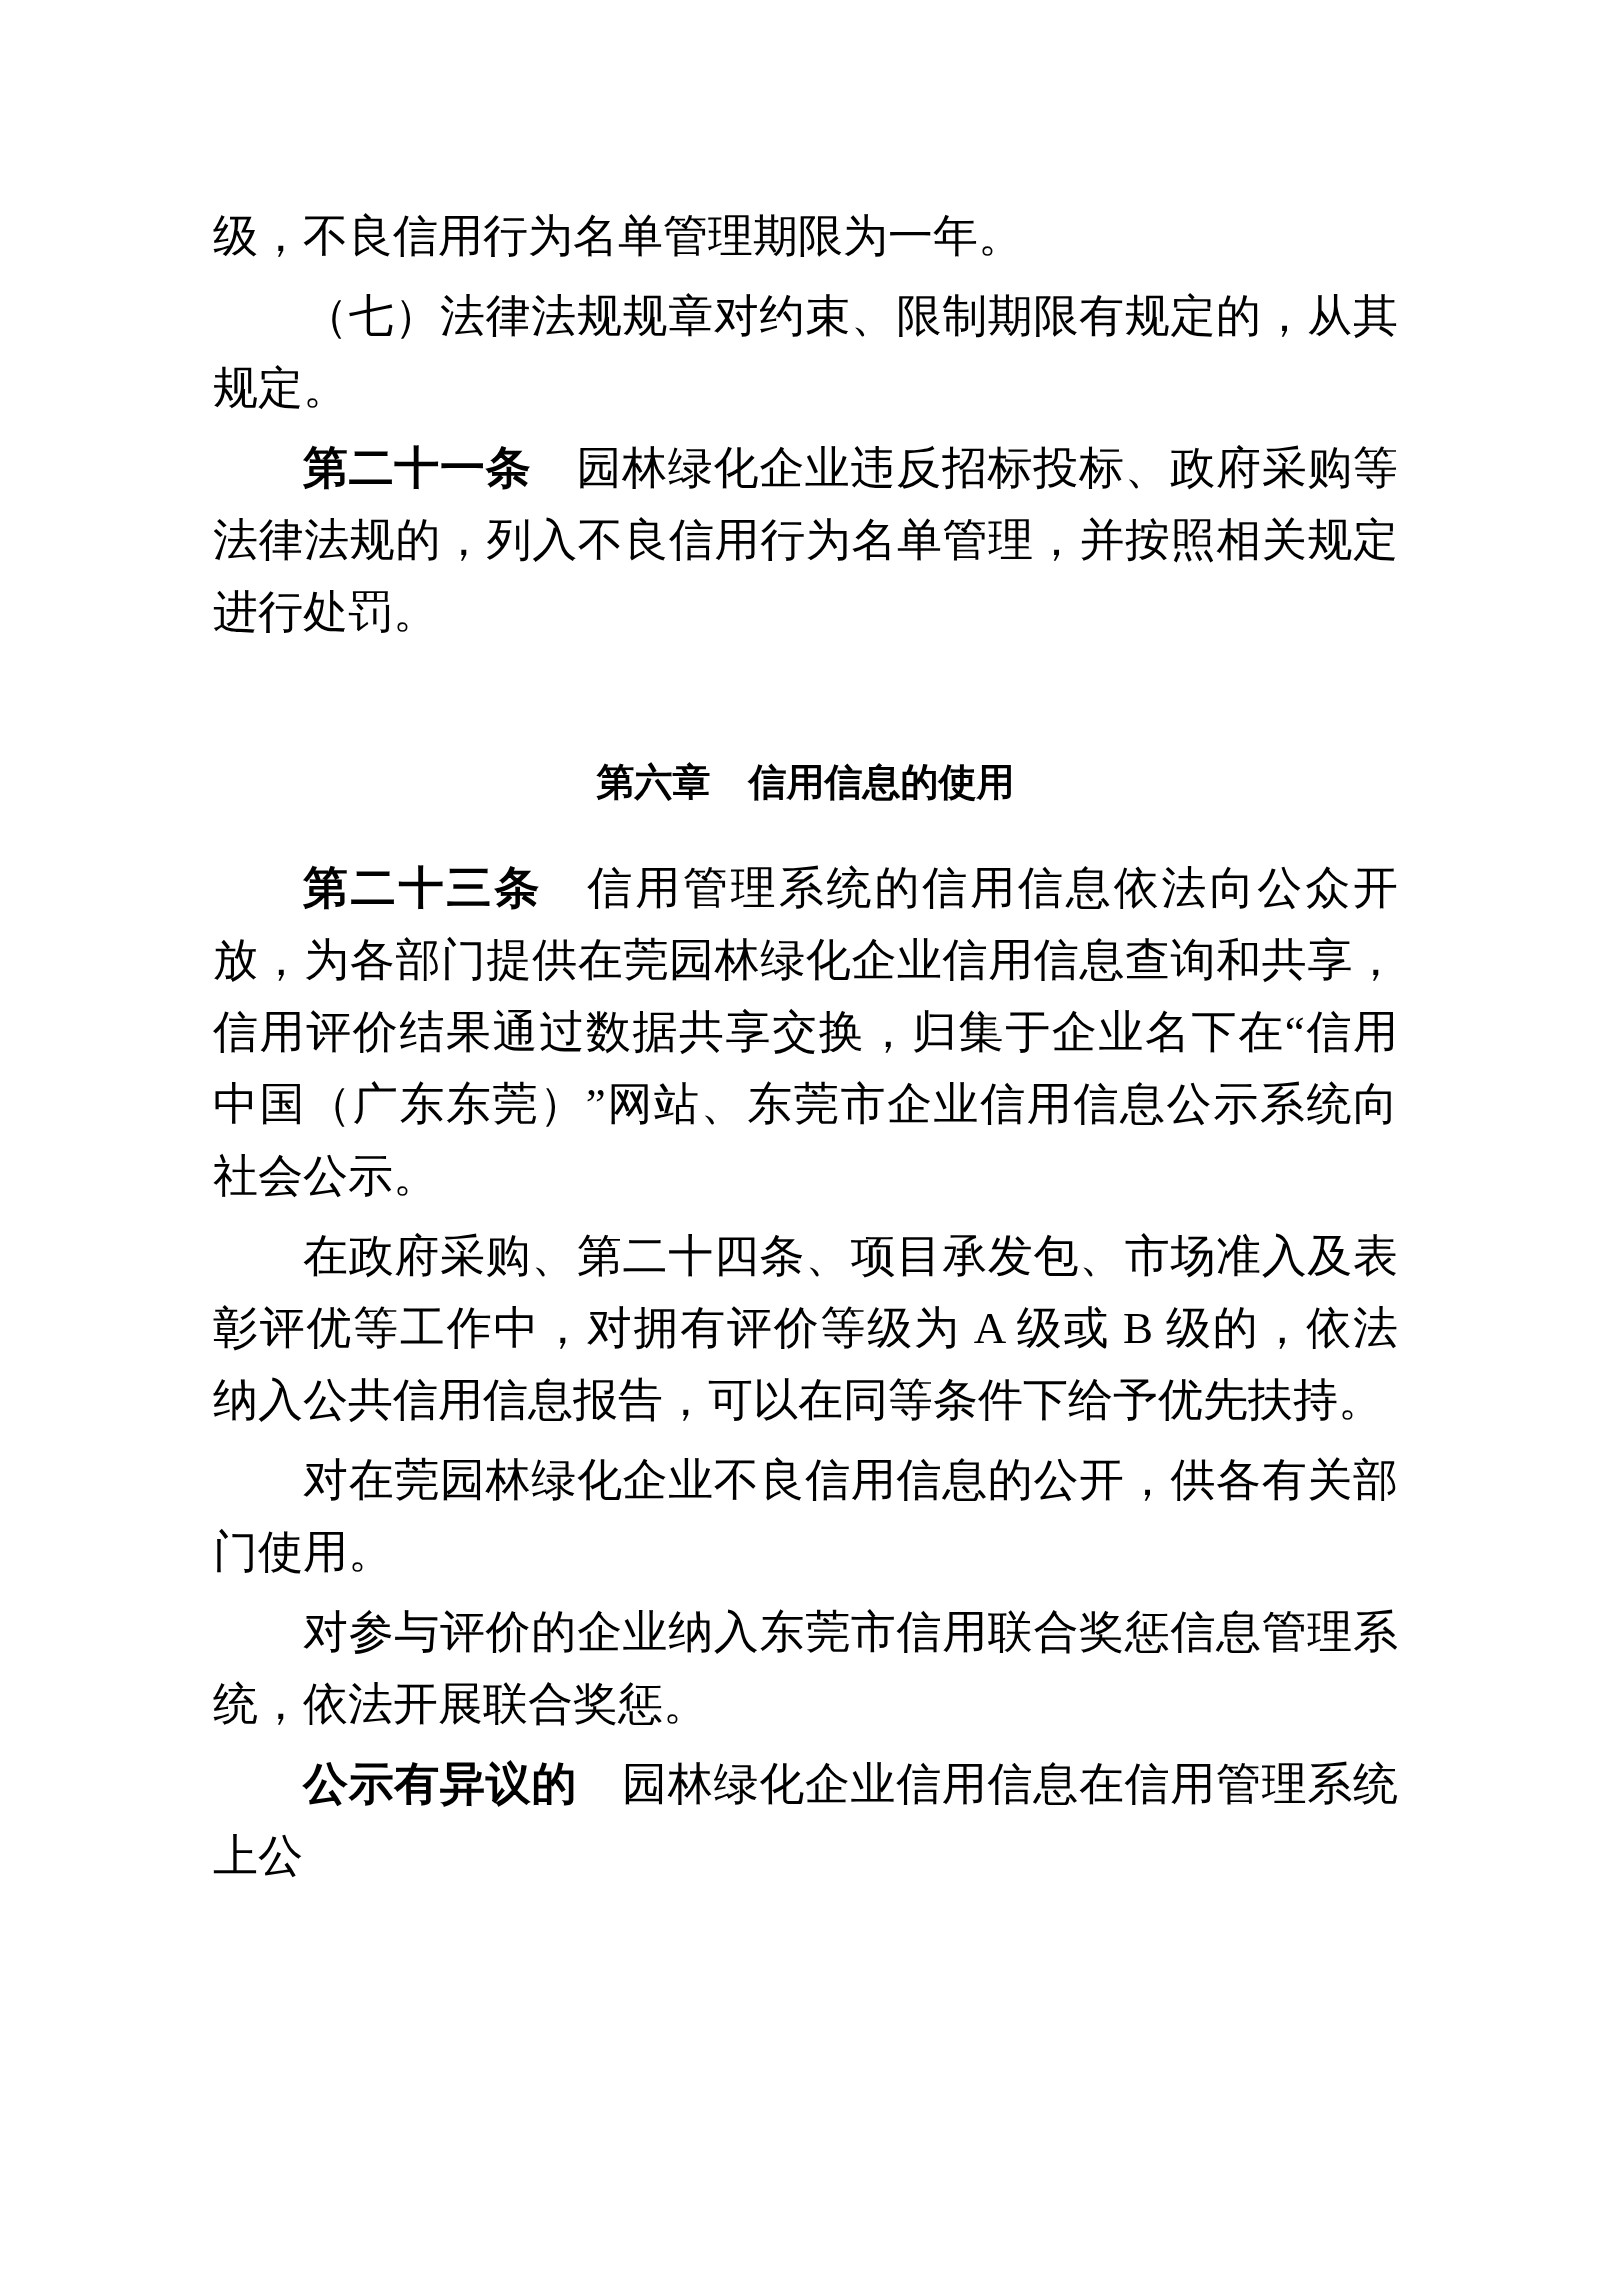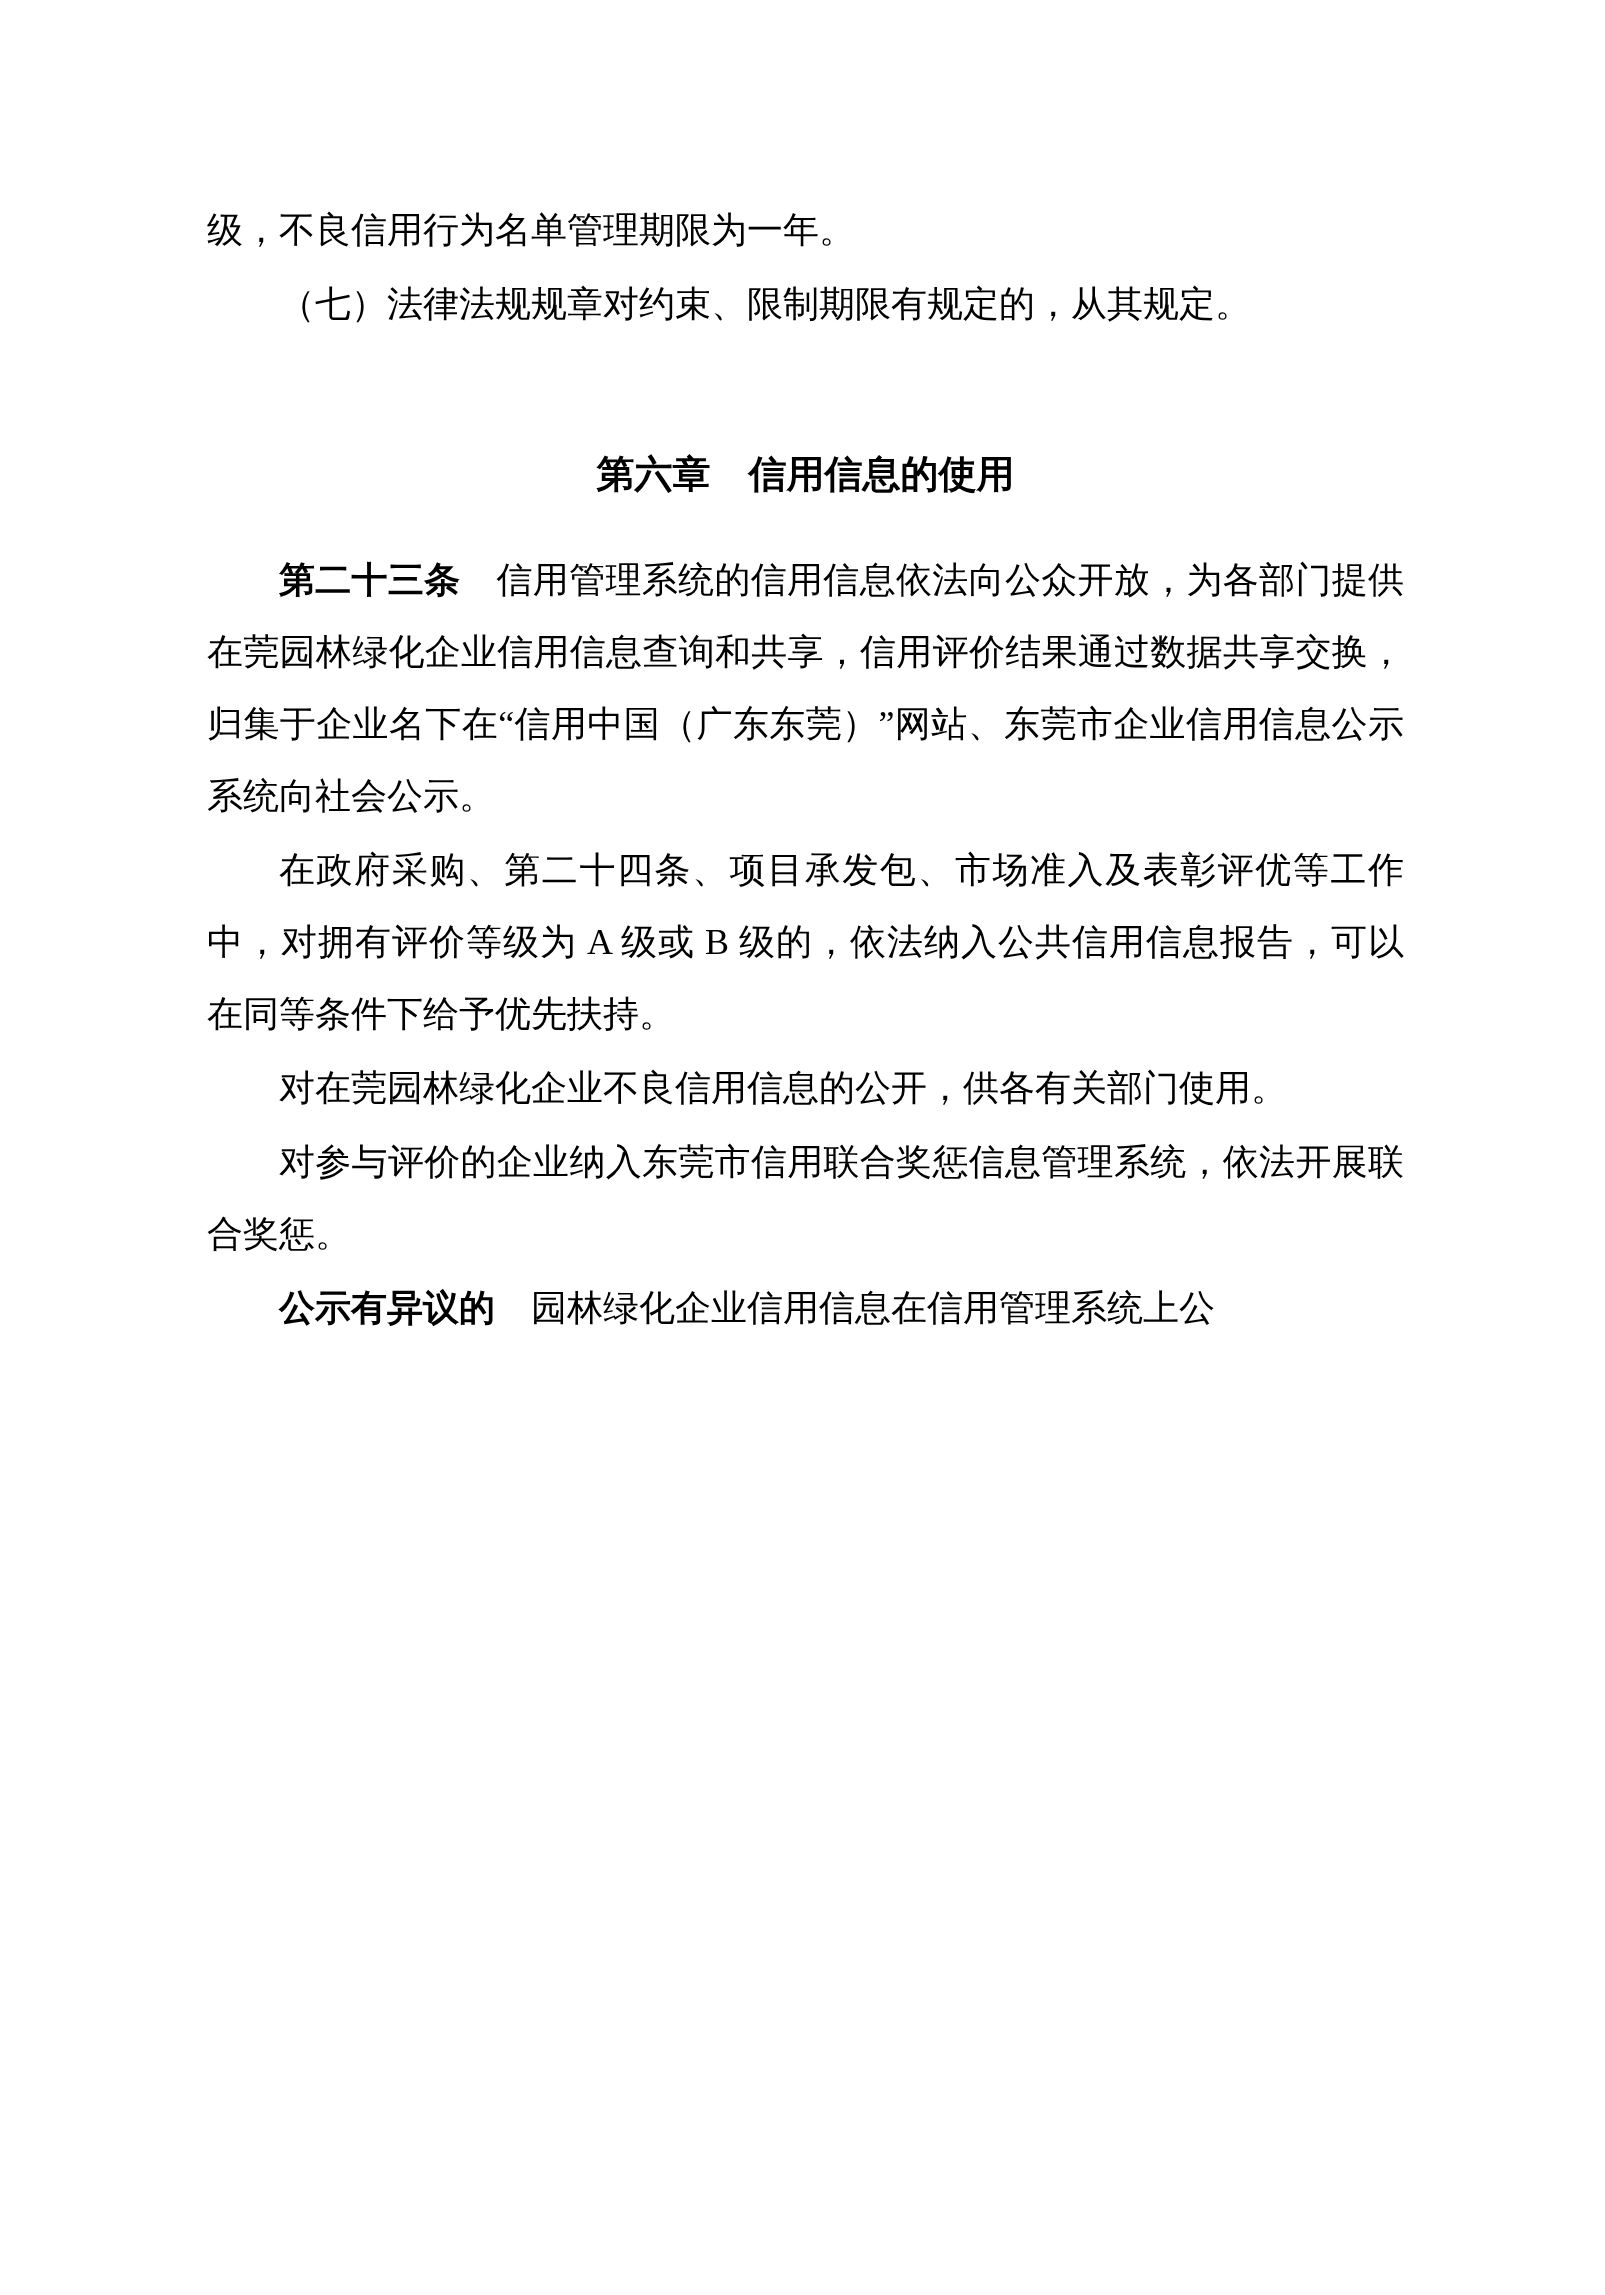--- a/index.html
+++ b/index.html
@@ -19,22 +19,22 @@
     inset: 0;
     background: #ffffff;
   }
   .text-block {
     position: absolute;
     left: 205px;
     top: 192px;
     width: 1201px;
   }
   .para {
-    margin: 2px;
-    font-size: 36px;
+    margin: 8px;
+    font-size: 45px;
     line-height: 72px;
     text-align: justify;
     text-justify: inter-character;
   }
   .para.indent {
     text-indent: 2em;
   }
   .article-label {
     font-family: "Liberation Sans", "DejaVu Sans", sans-serif;
     font-weight: 700;
@@ -52,20 +52,21 @@
 </head>
 <body>
 
 <div class="sheet">
   <div class="text-block">
 
     <p class="para">级，不良信用行为名单管理期限为一年。</p>
 
     <p class="para indent">（七）法律法规规章对约束、限制期限有规定的，从其规定。</p>
 
+    <p class="para indent"><b class="article-label">第二十一条</b><span>园林绿化企业违反招标投标、政府采购等法律法规的，列入不良信用行为名单管理，并按照相关规定进行处罚。</span></p>
 
     <h1 class="chapter-heading">第六章　信用信息的使用</h1>
 
 
 
 
     <p class="para indent"><b class="article-label">第二十三条</b><span>信用管理系统的信用信息依法向公众开放，为各部门提供在莞园林绿化企业信用信息查询和共享，信用评价结果通过数据共享交换，归集于企业名下在“信用中国（广东东莞）”网站、东莞市企业信用信息公示系统向社会公示。</span></p>
 
     <p class="para indent">在政府采购、第二十四条、项目承发包、市场准入及表彰评优等工作中，对拥有评价等级为 A 级或 B 级的，依法纳入公共信用信息报告，可以在同等条件下给予优先扶持。</p>
 

